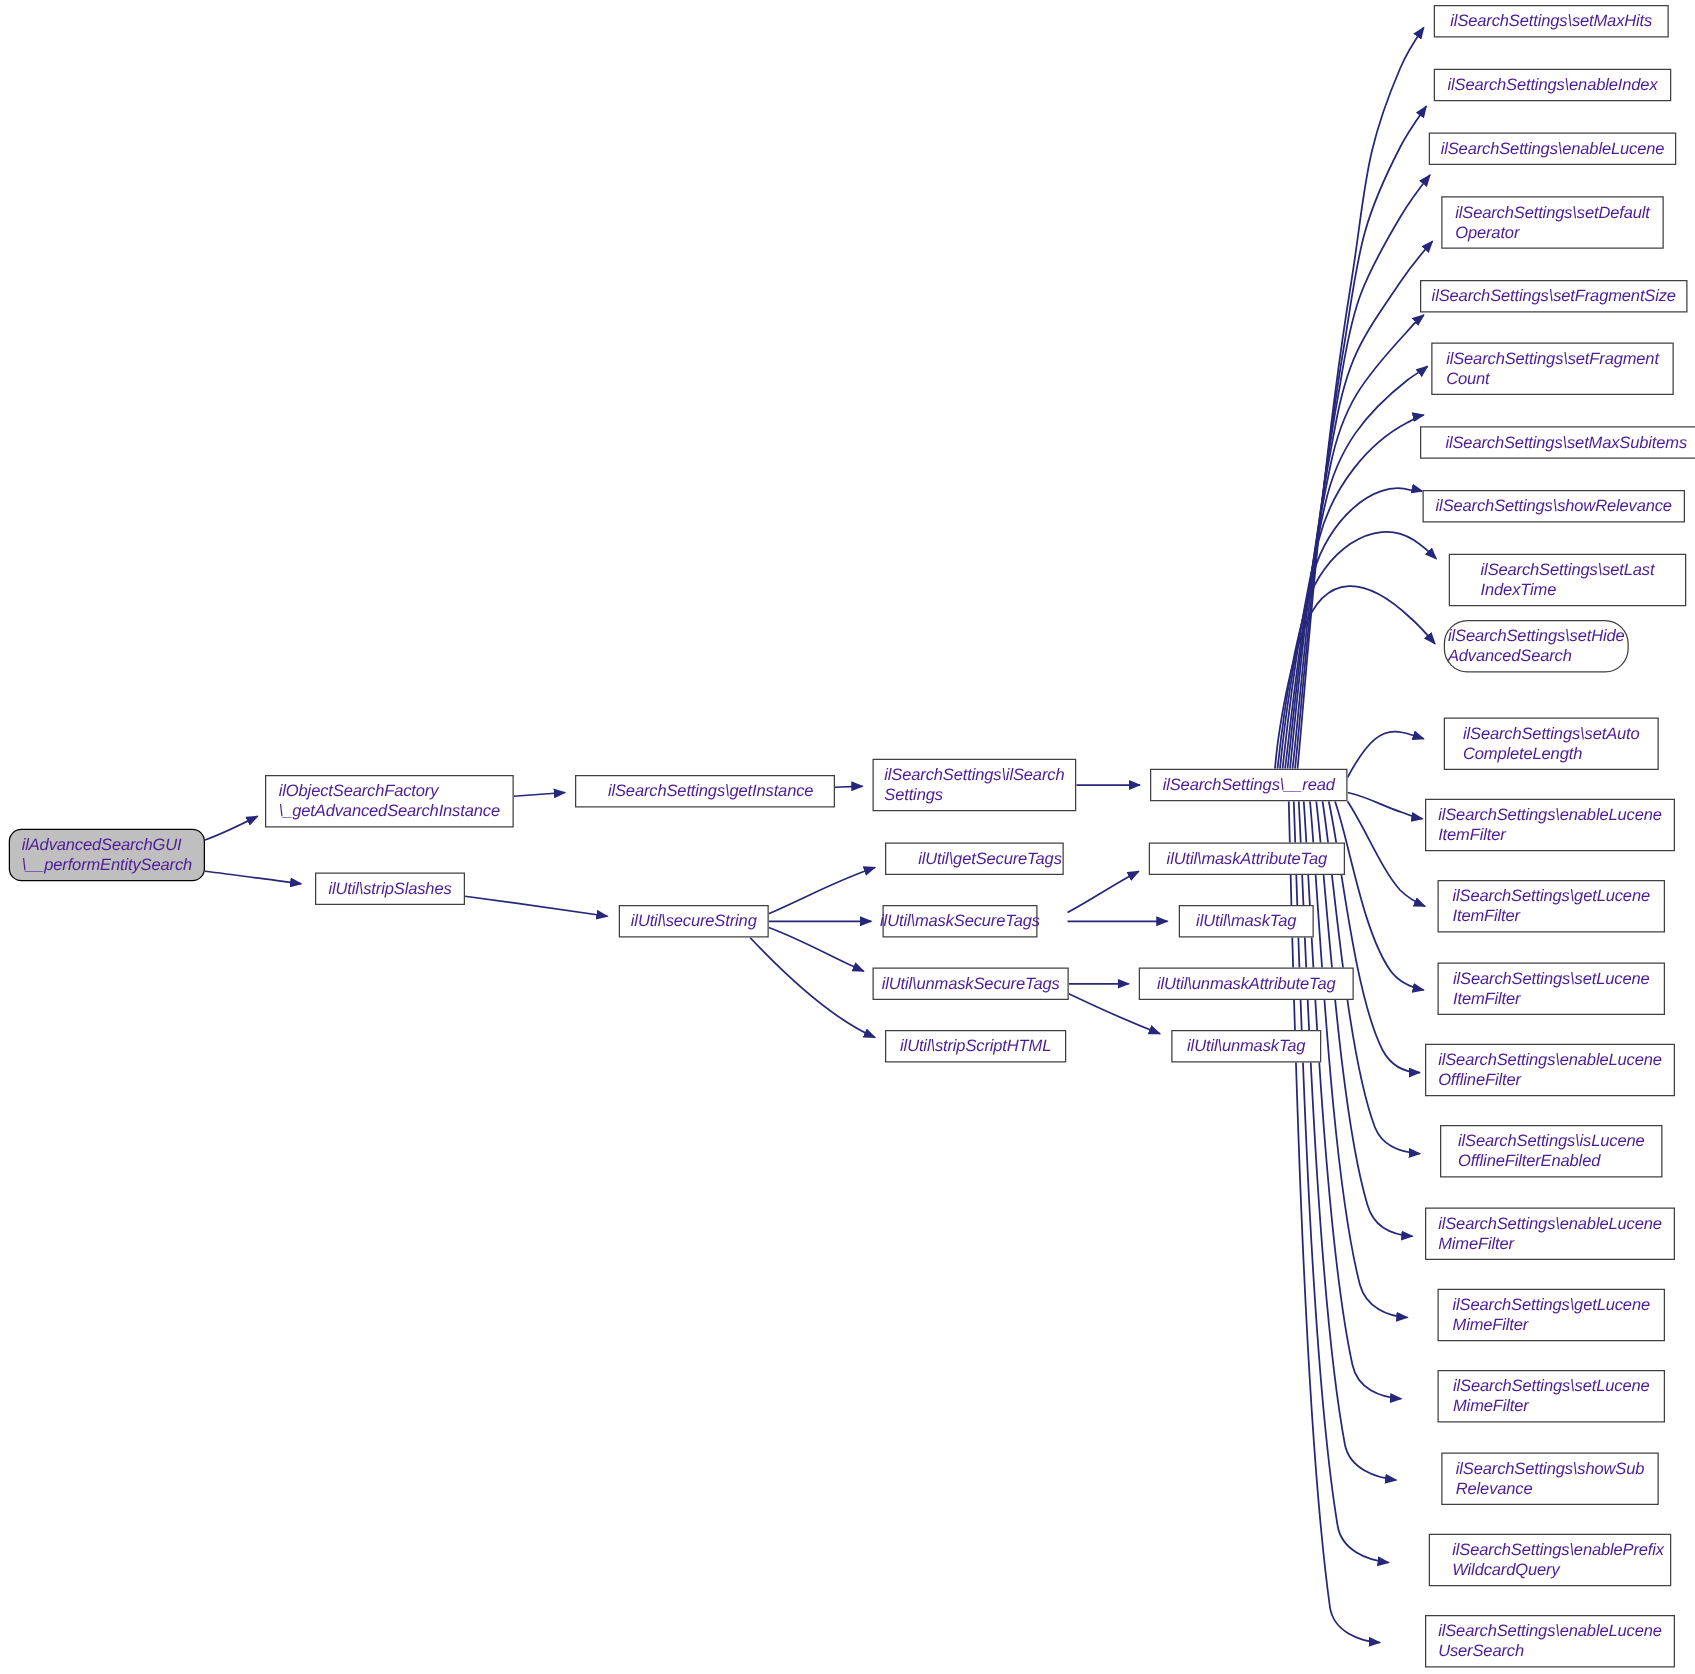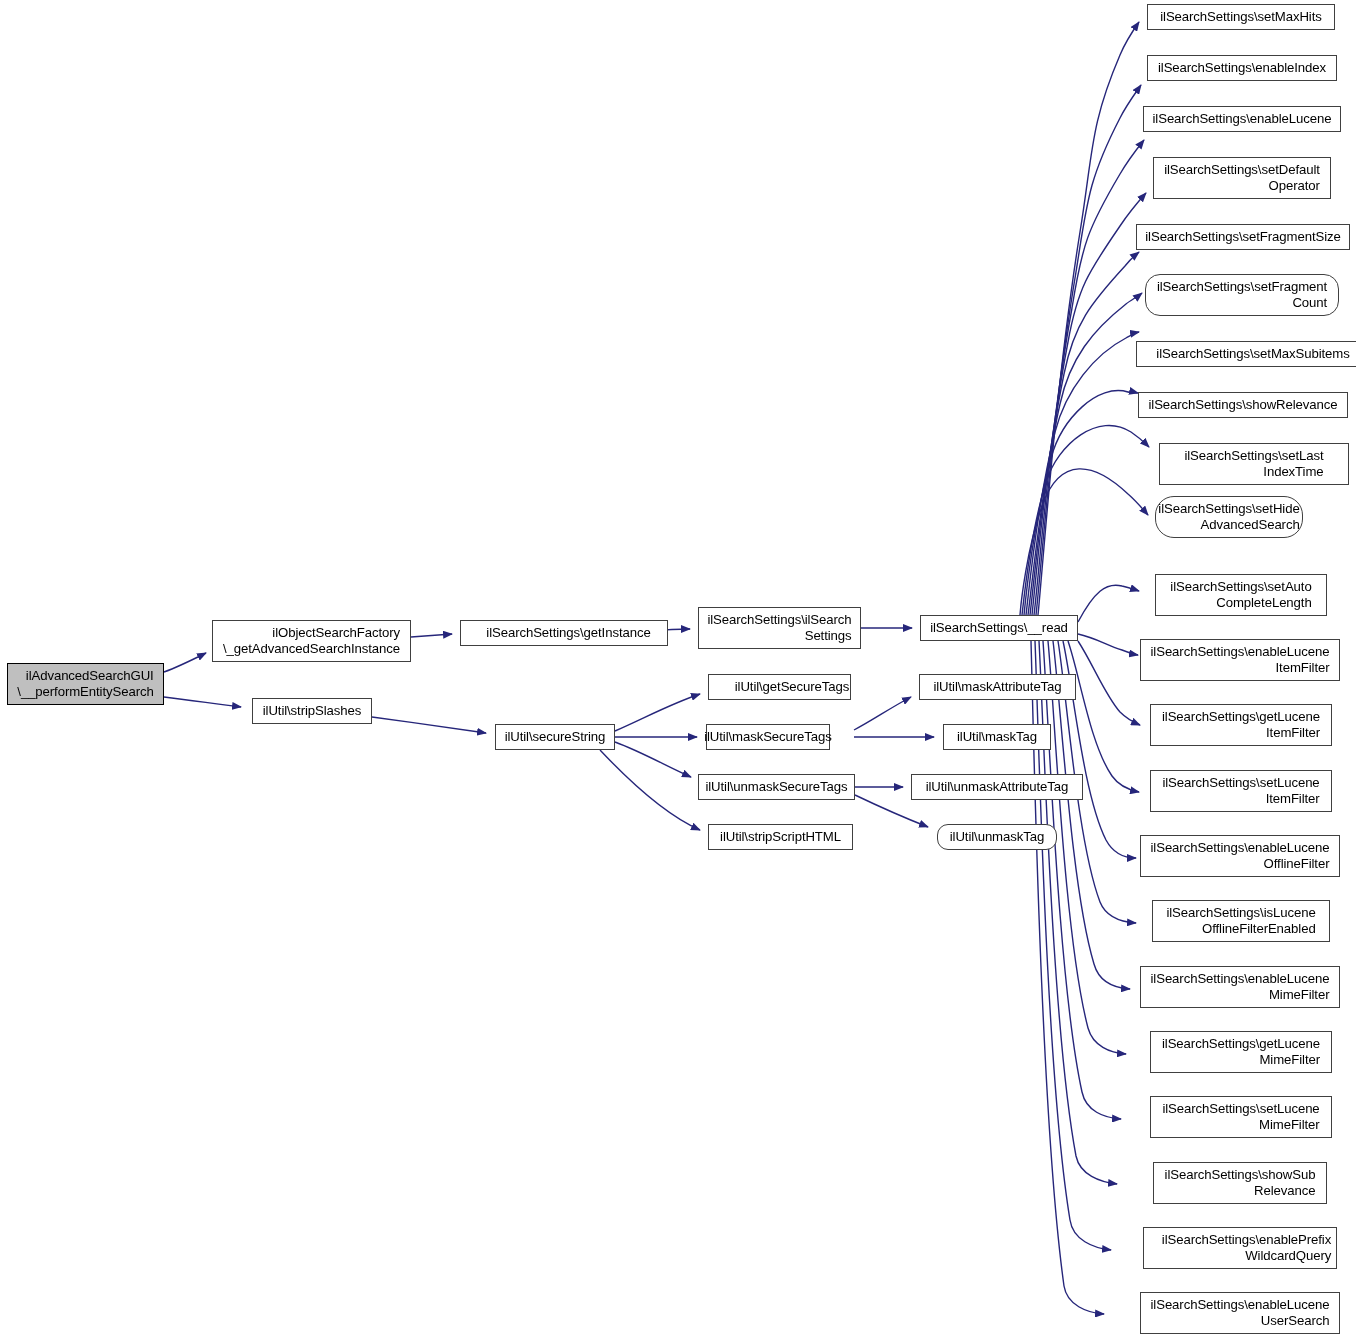--- a/index.html
+++ b/index.html
@@ -23,30 +23,31 @@
     top: 0;
     width: 1356px;
     height: 1339px;
     pointer-events: none;
   }
   .node {
     position: absolute;
     box-sizing: border-box;
     border: 1px solid #404040;
     background: #ffffff;
-    color: #000000;
+    color: #4c1d95;
     font-size: 13.2px;
     line-height: 15.6px;
-    text-align: right;
+    text-align: left;
     display: flex;
     align-items: center;
     justify-content: center;
     padding: 0 3px;
     white-space: pre-line;
     letter-spacing: -0.1px;
+    font-style: italic;
   }
   .node.highlight {
     background: #bfbfbf;
     border-color: #000000;
   }
 </style>
 </head>
 <body>
 
 <div id="canvas">
@@ -89,45 +90,45 @@
         <path d="M1058,641 C1067,696 1077,841 1100,902 C1106,917 1121,922 1136,923" fill="none" stroke="#26267a" stroke-width="1.4" marker-end="url(#arrow)"></path>
         <path d="M1053,641 C1061,705 1071,888 1094,964 C1099,982 1114,988 1130,989" fill="none" stroke="#26267a" stroke-width="1.4" marker-end="url(#arrow)"></path>
         <path d="M1048,641 C1055,714 1064,936 1088,1028 C1093,1046 1110,1053 1126,1054" fill="none" stroke="#26267a" stroke-width="1.4" marker-end="url(#arrow)"></path>
         <path d="M1043,641 C1049,723 1058,982 1082,1092 C1086,1111 1104,1118 1121,1119" fill="none" stroke="#26267a" stroke-width="1.4" marker-end="url(#arrow)"></path>
         <path d="M1039,641 C1044,732 1052,1028 1076,1156 C1080,1175 1100,1182 1117,1184" fill="none" stroke="#26267a" stroke-width="1.4" marker-end="url(#arrow)"></path>
         <path d="M1035,641 C1039,741 1046,1074 1070,1220 C1073,1240 1093,1248 1111,1250" fill="none" stroke="#26267a" stroke-width="1.4" marker-end="url(#arrow)"></path>
         <path d="M1031,641 C1034,750 1041,1121 1064,1286 C1067,1305 1087,1313 1104,1314" fill="none" stroke="#26267a" stroke-width="1.4" marker-end="url(#arrow)"></path>
       </g>
   </svg>
   <div id="nodes">
-      <div class="node highlight" style="left: 7px; top: 663px; width: 157px; height: 42px;">ilAdvancedSearchGUI
+      <div class="node highlight" style="left: 7px; top: 663px; width: 157px; height: 42px; border-radius: 10px;">ilAdvancedSearchGUI
 \__performEntitySearch</div>
       <div class="node" style="left: 212px; top: 620px; width: 199px; height: 42px;">ilObjectSearchFactory
 \_getAdvancedSearchInstance</div>
       <div class="node" style="left: 252px; top: 698px; width: 120px; height: 26px;">ilUtil\stripSlashes</div>
       <div class="node" style="left: 460px; top: 620px; width: 208px; height: 26px; padding-left: 12px;">ilSearchSettings\getInstance</div>
       <div class="node" style="left: 495px; top: 724px; width: 120px; height: 26px;">ilUtil\secureString</div>
       <div class="node" style="left: 698px; top: 607px; width: 163px; height: 42px;">ilSearchSettings\ilSearch
 Settings</div>
       <div class="node" style="left: 708px; top: 674px; width: 143px; height: 26px; padding-left: 28px;">ilUtil\getSecureTags</div>
       <div class="node" style="left: 706px; top: 724px; width: 124px; height: 26px;">ilUtil\maskSecureTags</div>
       <div class="node" style="left: 698px; top: 774px; width: 157px; height: 26px;">ilUtil\unmaskSecureTags</div>
       <div class="node" style="left: 708px; top: 824px; width: 145px; height: 26px;">ilUtil\stripScriptHTML</div>
       <div class="node" style="left: 919px; top: 674px; width: 157px; height: 26px;">ilUtil\maskAttributeTag</div>
       <div class="node" style="left: 943px; top: 724px; width: 108px; height: 26px;">ilUtil\maskTag</div>
       <div class="node" style="left: 911px; top: 774px; width: 172px; height: 26px;">ilUtil\unmaskAttributeTag</div>
-      <div class="node" style="left: 937px; top: 824px; width: 120px; height: 26px; border-radius: 11px;">ilUtil\unmaskTag</div>
+      <div class="node" style="left: 937px; top: 824px; width: 120px; height: 26px;">ilUtil\unmaskTag</div>
       <div class="node" style="left: 920px; top: 615px; width: 158px; height: 26px;">ilSearchSettings\__read</div>
       <div class="node" style="left: 1147px; top: 4px; width: 188px; height: 26px;">ilSearchSettings\setMaxHits</div>
       <div class="node" style="left: 1147px; top: 55px; width: 190px; height: 26px;">ilSearchSettings\enableIndex</div>
       <div class="node" style="left: 1143px; top: 106px; width: 198px; height: 26px;">ilSearchSettings\enableLucene</div>
       <div class="node" style="left: 1153px; top: 157px; width: 178px; height: 42px;">ilSearchSettings\setDefault
 Operator</div>
       <div class="node" style="left: 1136px; top: 224px; width: 214px; height: 26px;">ilSearchSettings\setFragmentSize</div>
-      <div class="node" style="left: 1145px; top: 274px; width: 194px; height: 42px; border-radius: 15px;">ilSearchSettings\setFragment
+      <div class="node" style="left: 1145px; top: 274px; width: 194px; height: 42px;">ilSearchSettings\setFragment
 Count</div>
       <div class="node" style="left: 1136px; top: 341px; width: 234px; height: 26px;">ilSearchSettings\setMaxSubitems</div>
       <div class="node" style="left: 1138px; top: 392px; width: 210px; height: 26px;">ilSearchSettings\showRelevance</div>
       <div class="node" style="left: 1159px; top: 443px; width: 190px; height: 42px;">ilSearchSettings\setLast
 IndexTime</div>
       <div class="node" style="left: 1155px; top: 496px; width: 148px; height: 42px; border-radius: 19px;">ilSearchSettings\setHide
 AdvancedSearch</div>
       <div class="node" style="left: 1155px; top: 574px; width: 172px; height: 42px;">ilSearchSettings\setAuto
 CompleteLength</div>
       <div class="node" style="left: 1140px; top: 639px; width: 200px; height: 42px;">ilSearchSettings\enableLucene

